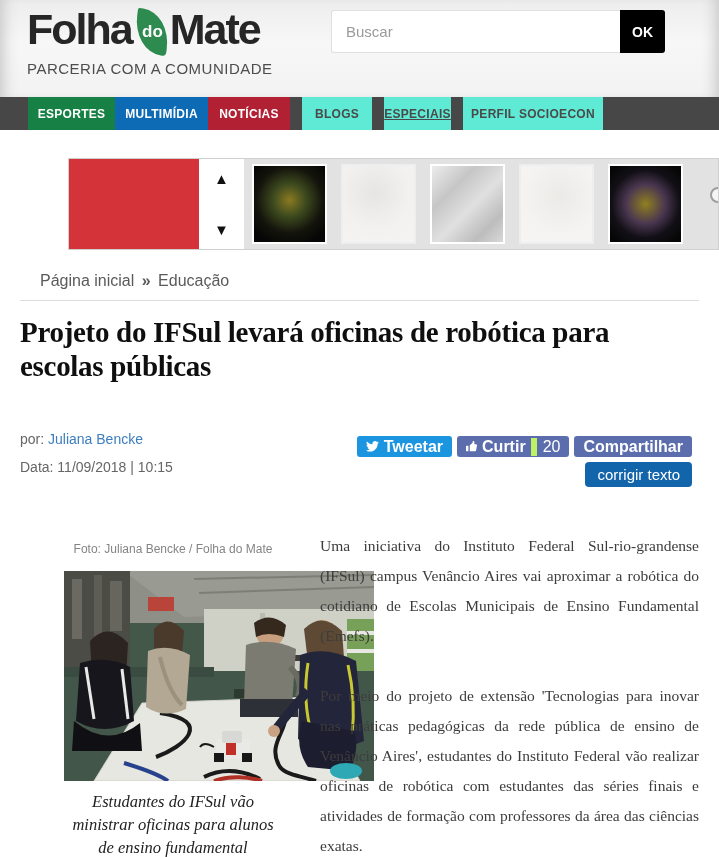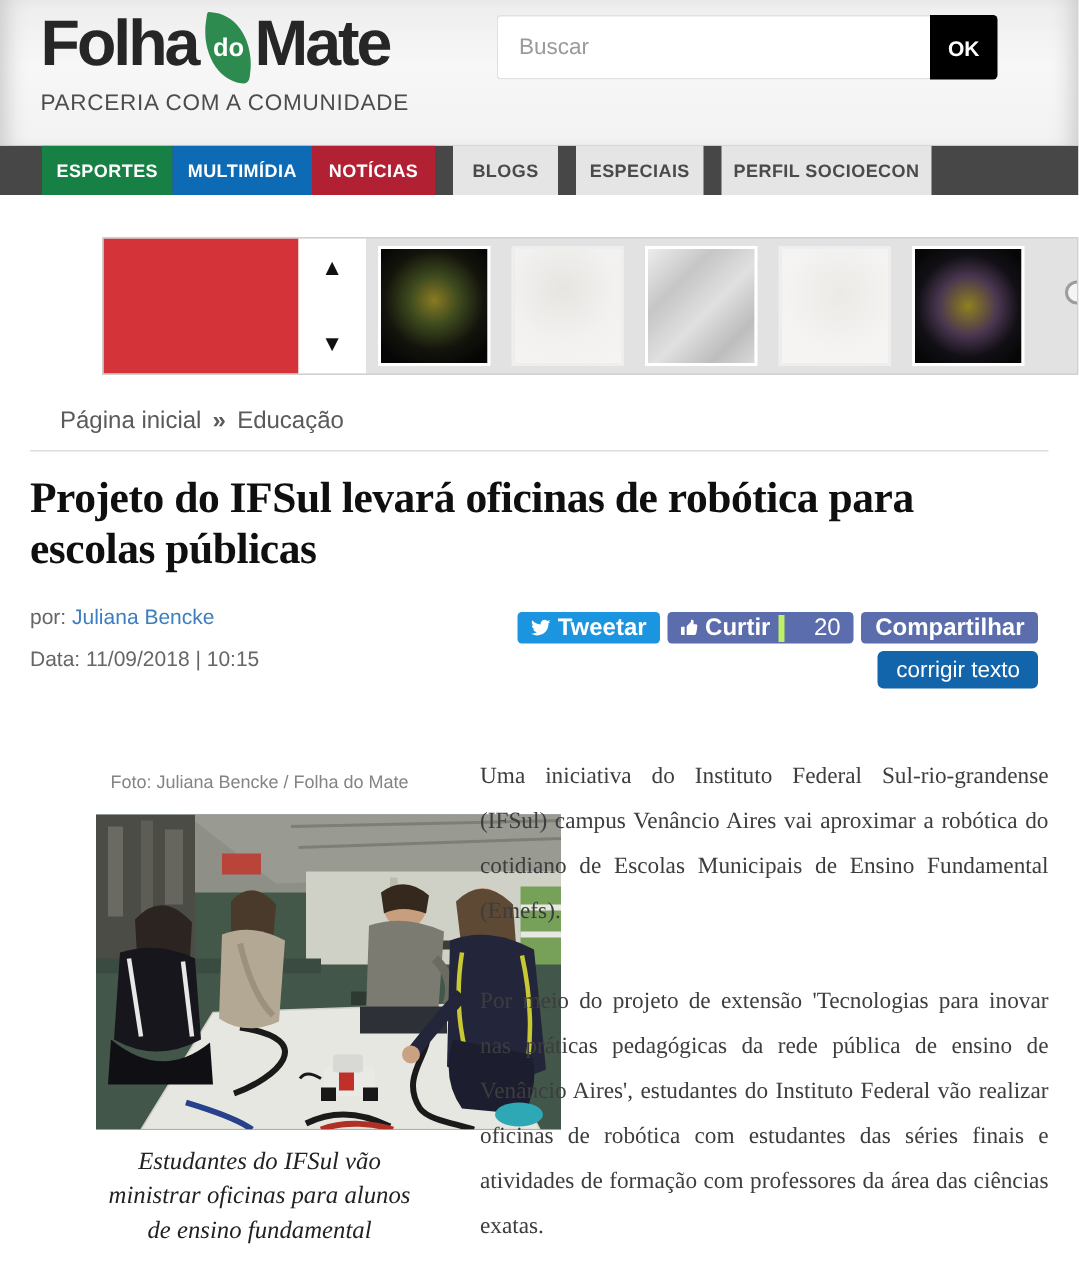--- a/index.html
+++ b/index.html
@@ -29,23 +29,23 @@
 
   
   .main-nav { display:flex; width:719px; height:33px; background:#474747; padding-left:28px; }
   .nav-item { display:flex; align-items:center; justify-content:center;
     font-size:12px; font-weight:bold; color:#fff; cursor:pointer; white-space:nowrap;
     padding:12px 16px; letter-spacing:.3px; }
   .nav-esportes  { background:#178044; width:87px; }
   .nav-noticias  { background:#b22133; width:82px; }
   .nav-multimidia{ background:#0d6ab5; width:93px; }
   .nav-tudo      { background:#f20c8e; width:115px; }
-  .nav-light { background:#e5e5e5; color:#4a4a4a; }
+  .nav-light { background:#5eead4; color:#4a4a4a; }
   .nav-blogs     { width:70px; margin-left:12px; }
-  .nav-especiais { width:85px; margin-left:12px; }
+  .nav-especiais { width:67px; margin-left:12px;text-decoration:underline; }
   .nav-perfil    { width:140px; margin-left:12px; }
 
   
   .carousel { position:relative; margin:28px 0 0 68px; width:651px; height:92px;
     border:1px solid #d0d0d0; background:#e2e2e2; display:flex; overflow:hidden; }
   .red-box { width:130px; height:100%; background:#d43339; cursor:pointer; flex:none; }
   .arrows { width:45px; height:100%; background:#fff; flex:none;
     display:flex; flex-direction:column; align-items:center; justify-content:space-between;
     padding:12px 0; }
   .arrow { font-size:15px; color:#111; cursor:pointer; line-height:1; }
@@ -62,33 +62,33 @@
   
   main { padding:0 20px; }
   .breadcrumb { margin-top:22px; font-size:16px; color:#5a5a5a;margin-left:20px; }
   .breadcrumb a { color:#5a5a5a; text-decoration:none; cursor:pointer; }
   .breadcrumb .sep { font-weight:bold; margin:0 3px; }
   main hr { border:none; border-top:1px solid #ddd; margin:10px 0 0 0; }
 
   h1 { font-family:"Liberation Serif", serif; font-weight:bold; font-size:29px;
     line-height:34px; color:#0f0f0f; margin-top:14px; max-width:670px; letter-spacing:-.3px; }
 
-  .byline-row { position:relative; margin-top:20px; height:80px; }
+  .byline-row { position:relative; margin-top:48px; height:80px; }
   .byline { font-size:14px; color:#666; }
   .byline .author { color:#3d7ebf; text-decoration:none; cursor:pointer; }
   .byline .date-line { margin-top:12px; }
 
   .socials { position:absolute; right:7px; top:5px; text-align:right; }
   .social-row { display:flex; gap:5px; justify-content:flex-end; align-items:center; }
   .btn { border:none; color:#fff; font-weight:bold; font-size:16px; height:21px;
     border-radius:3px; cursor:pointer; display:inline-flex; align-items:center; gap:5px;
     padding:0 9px; font-family:"Liberation Sans", sans-serif; }
   .btn-tweet { background:#1b95e0; }
   .btn-fb { background:#5b6dad; }
-  .btn-fb .count { font-weight:normal; border-left:4px solid #bef264; padding-left:20px; }
+  .btn-fb .count { font-weight:normal; border-left:6px solid #bef264; padding-left:6px; }
   .btn-correct { background:#1365ab; font-weight:normal; font-size:15px; height:25px;
     margin-top:5px; border-radius:4px; padding:0 12px; }
   .icon-svg { display:inline-block; }
 
   
   article { margin-top:20px; font-family:"Liberation Serif", serif; font-size:15.5px;
     line-height:30px; color:#3d3d3d; text-align:justify; }
   article p { margin-bottom:30px; }
   .photo-figure { float:left; width:262px; margin:3px 38px 45px 0; text-align:center;padding-left:44px; }
   .credit { font-size:12px; color:#848484; font-family:"Liberation Sans", sans-serif;

